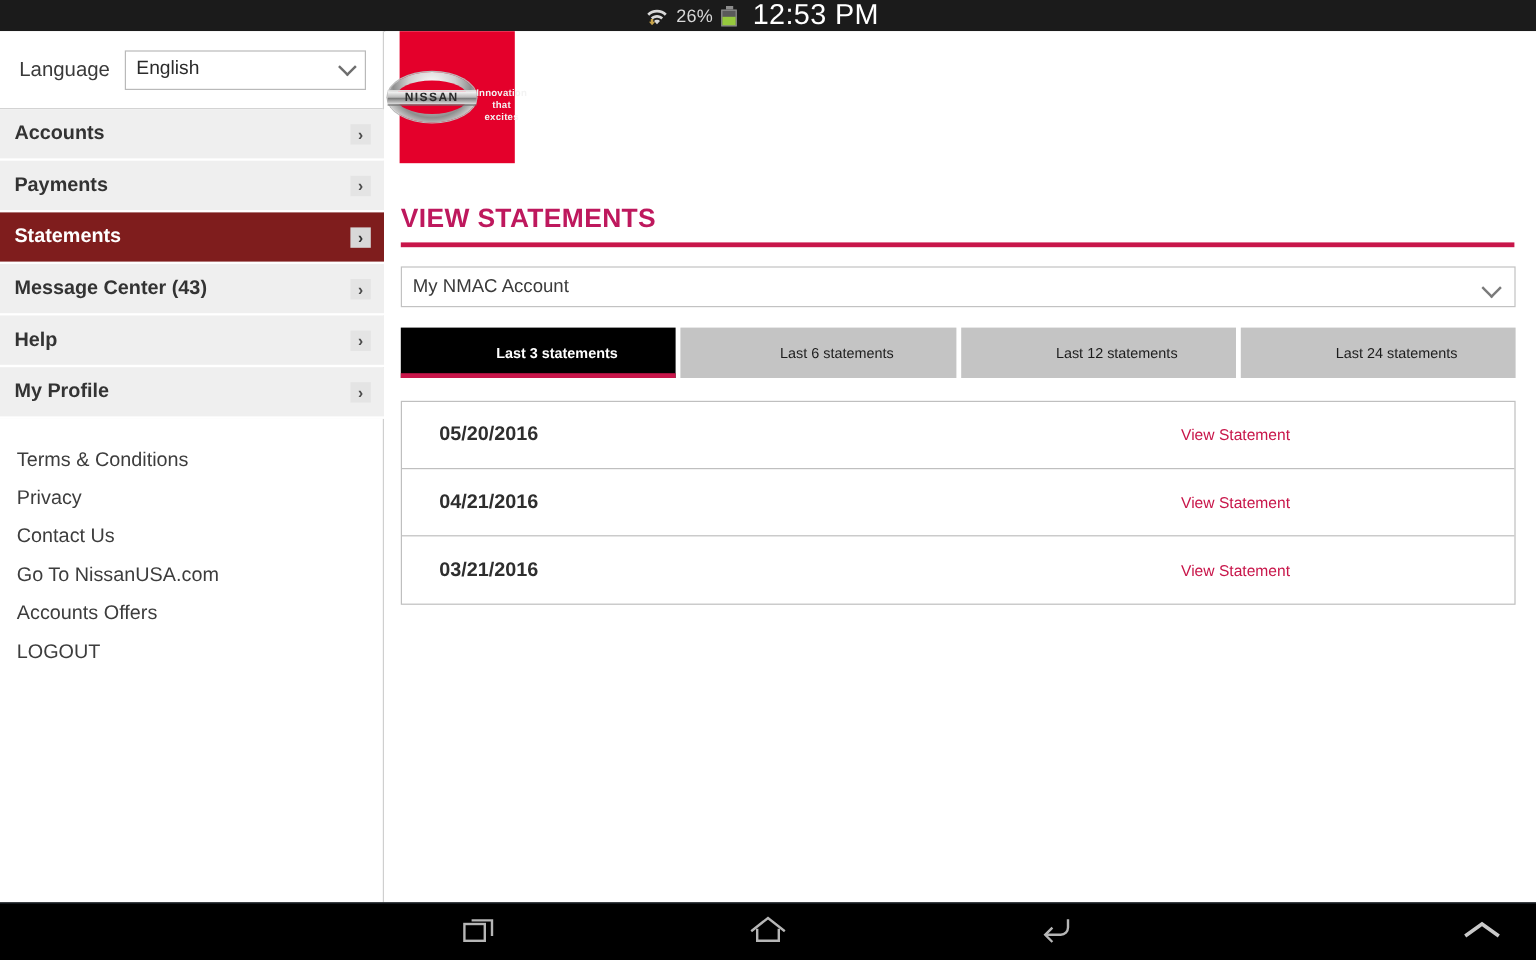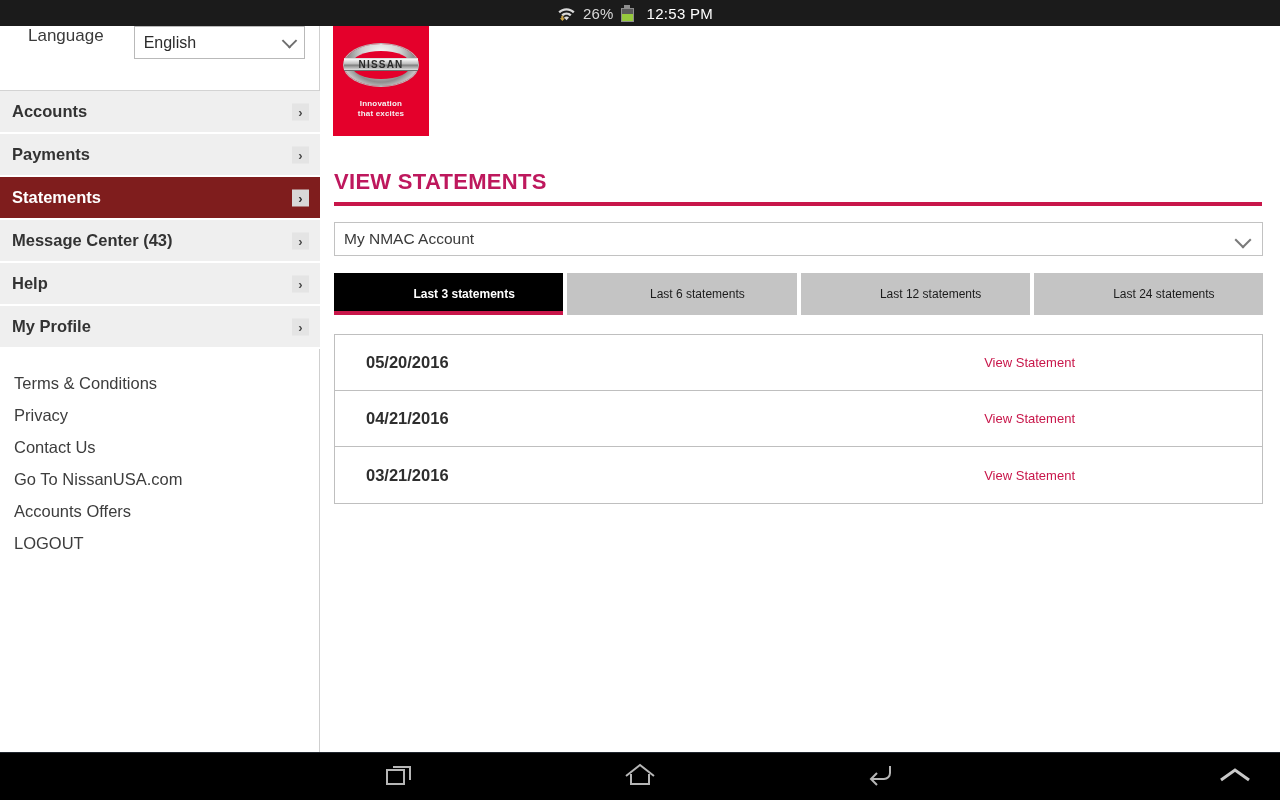--- a/index.html
+++ b/index.html
@@ -23,32 +23,32 @@
   .sb-group { display: flex; align-items: center; gap: 7px; }
   .wifi-icon { position: relative; width: 19px; height: 16px; display: block; }
   .batt-pct { font-size: 15px; color: #d8d8d8; letter-spacing: .2px; }
   .batt-icon { width: 13px; height: 17px; position: relative; }
   .batt-body {
     position: absolute; bottom: 0; left: 0; width: 13px; height: 14px;
     border: 1px solid #8d8d8d; background: #5a5a5a;
   }
   .batt-fill { position: absolute; bottom: 1px; left: 1px; width: 11px; height: 7px; background: #96c93d; }
   .batt-cap { position: absolute; top: 0; left: 3.5px; width: 6px; height: 3px; background: #8d8d8d; }
-  .clock { font-size: 15px; color: #ffffff; margin-left: 6px; letter-spacing: .3px; }
+  .clock { font-size: 24px; color: #ffffff; margin-left: 6px; letter-spacing: .3px; }
 
   
   .sidebar {
     position: absolute; top: 26px; left: 0;
     width: 320px; height: 726px;
     background: #ffffff;
     border-right: 1px solid #cfcfcf;
   }
   .lang-row {
-    height: 65px; display: flex; 
-    padding: 0 14px 0 28px; gap: 30px;
+    height: 65px; display: flex; align-items: center;
+    padding: 0 14px 0 16px; gap: 12px;
     border-bottom: 1px solid #d3d3d3;
   }
   .lang-label { font-size: 17px; color: #3a3a3a; }
   .lang-select {
     position: relative; flex: 1; height: 33px;
     border: 1px solid #b9b9b9; background: #fff;
     display: flex; align-items: center; padding: 0 28px 0 9px;
     font-size: 16px; color: #2b2b2b;
   }
   .lang-select .chev {
@@ -83,21 +83,21 @@
   }
 
   
   .main {
     position: absolute; top: 26px; left: 321px;
     width: 959px; height: 726px; background: #ffffff;
   }
   .brand {
     position: absolute; top: 0; left: 12px;
     width: 96px; height: 110px; background: #e4002b;
-    display: flex; flex-direction: column; align-items: center; justify-content: center;
+    display: flex; flex-direction: row; align-items: center; justify-content: center;
   }
   .brand-emblem {
     width: 74px; height: 42px; border-radius: 50%;
     background: radial-gradient(ellipse at 50% 25%, #fdfdfd 0%, #cfcfcf 38%, #8e8e8e 62%, #efefef 85%, #9a9a9a 100%);
     display: flex; align-items: center; justify-content: center;
     position: relative;
     box-shadow: 0 0 0 1px #b9b9b9;
   }
   .brand-emblem::before {
     content: ""; position: absolute; left: 7px; right: 7px; top: 7px; bottom: 7px;

